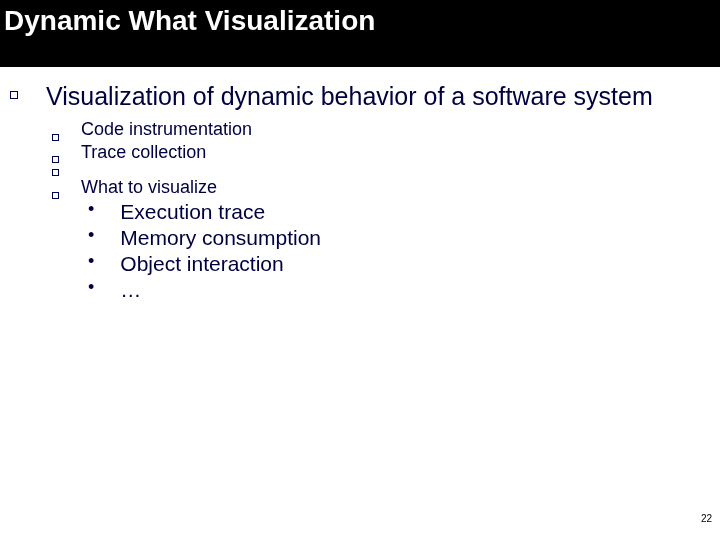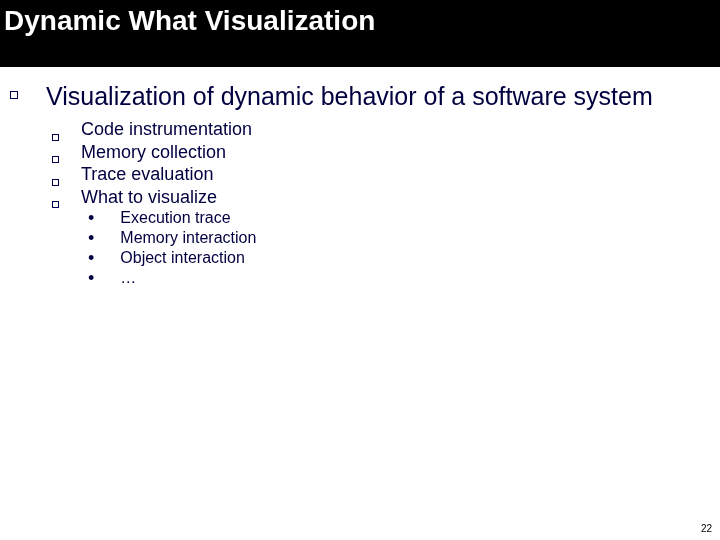--- a/index.html
+++ b/index.html
@@ -69,27 +69,27 @@
     line-height: 1.25;
   }
   .lvl3-wrap {
     margin-left: 36px;
   }
   .lvl3 {
     display: flex;
     align-items: flex-start;
   }
   .lvl3-text {
-    font-size: 16px;
+    font-size: 21px;
     line-height: 1.25;
   }
   .page-num {
     position: absolute;
     right: 8px;
-    bottom: 6px;
+    bottom: 16px;
     font-size: 10px;
     color: #000000;
   }
 </style>
 </head>
 <body>
 
 <div class="title-bar">
   <span>Dynamic What Visualization</span>
 </div>
@@ -101,39 +101,38 @@
     <span class="lvl1-text">Visualization of dynamic behavior of a software system</span>
   </div>
 
   <div class="lvl2-wrap">
     <div class="lvl2">
       <span class="sq-bullet-sm"></span>
       <span class="lvl2-text">Code instrumentation</span>
     </div>
     <div class="lvl2">
       <span class="sq-bullet-sm"></span>
-      <span class="lvl2-text">Memory collection</span>
+      <span class="lvl2-text">Trace collection</span>
     </div>
     <div class="lvl2">
       <span class="sq-bullet-sm"></span>
-      <span class="lvl2-text">Trace evaluation</span>
     </div>
     <div class="lvl2">
       <span class="sq-bullet-sm"></span>
       <span class="lvl2-text">What to visualize</span>
     </div>
 
     <div class="lvl3-wrap">
       <div class="lvl3">
         <span class="dot-bullet">•</span>
         <span class="lvl3-text">Execution trace</span>
       </div>
       <div class="lvl3">
         <span class="dot-bullet">•</span>
-        <span class="lvl3-text">Memory interaction</span>
+        <span class="lvl3-text">Memory consumption</span>
       </div>
       <div class="lvl3">
         <span class="dot-bullet">•</span>
         <span class="lvl3-text">Object interaction</span>
       </div>
       <div class="lvl3">
         <span class="dot-bullet">•</span>
         <span class="lvl3-text">…</span>
       </div>
     </div>

